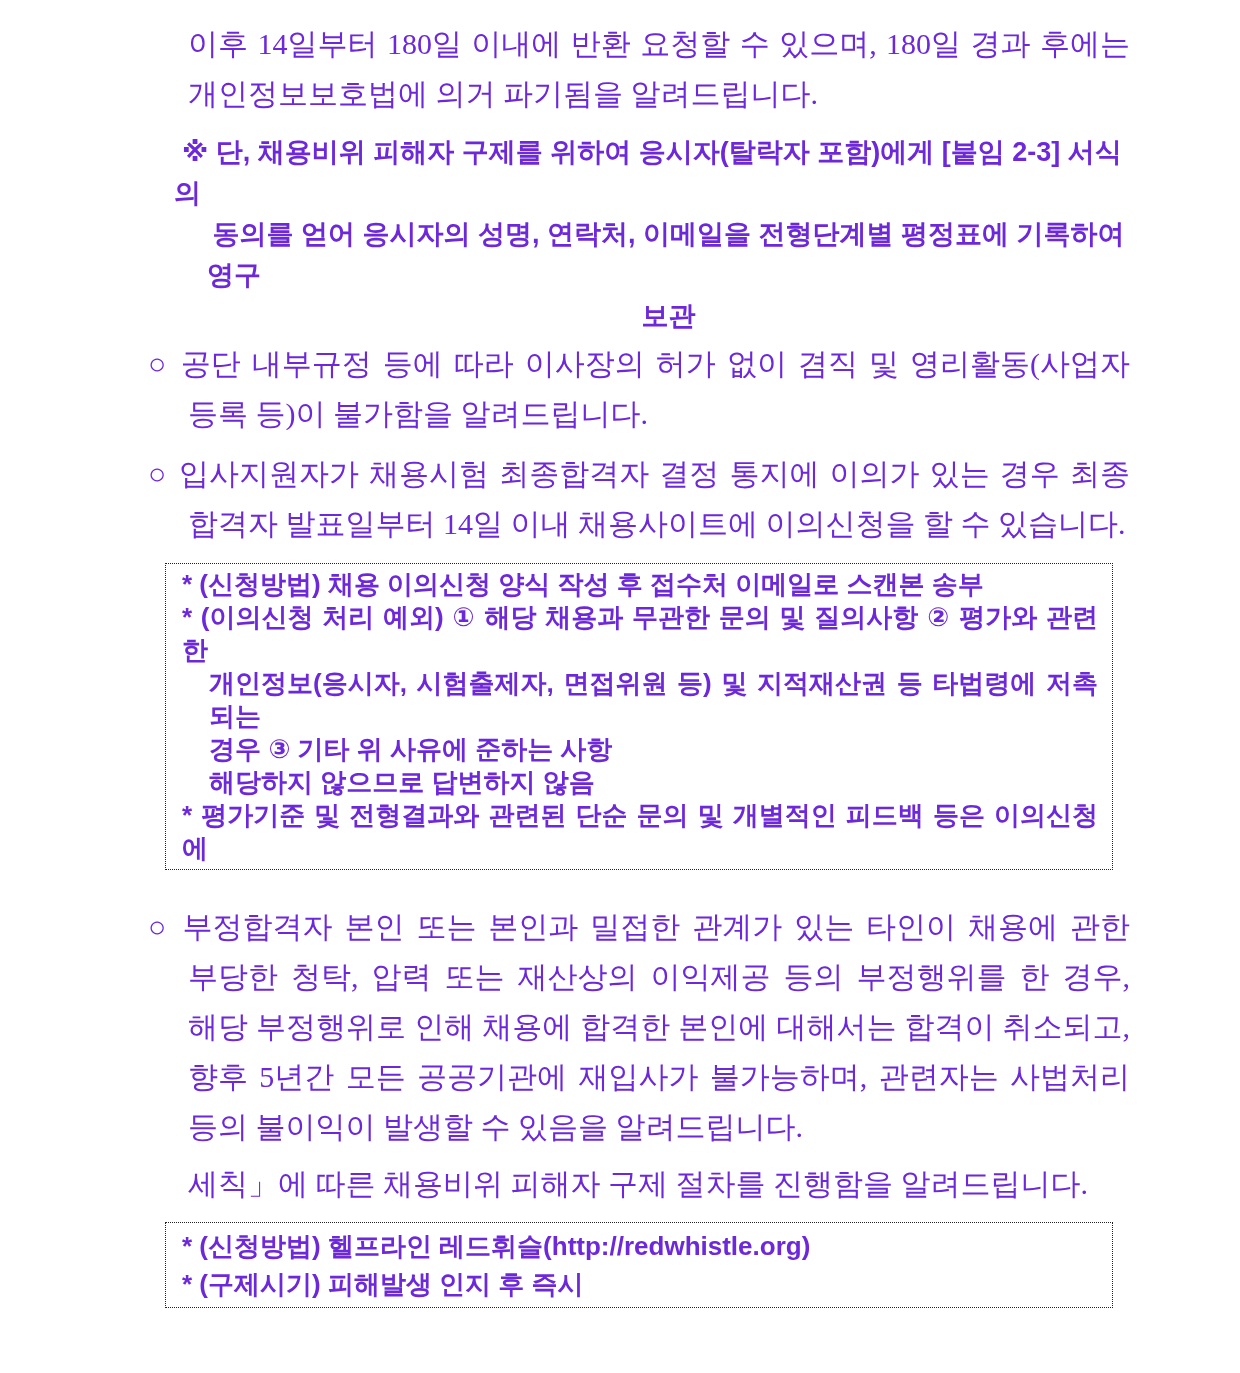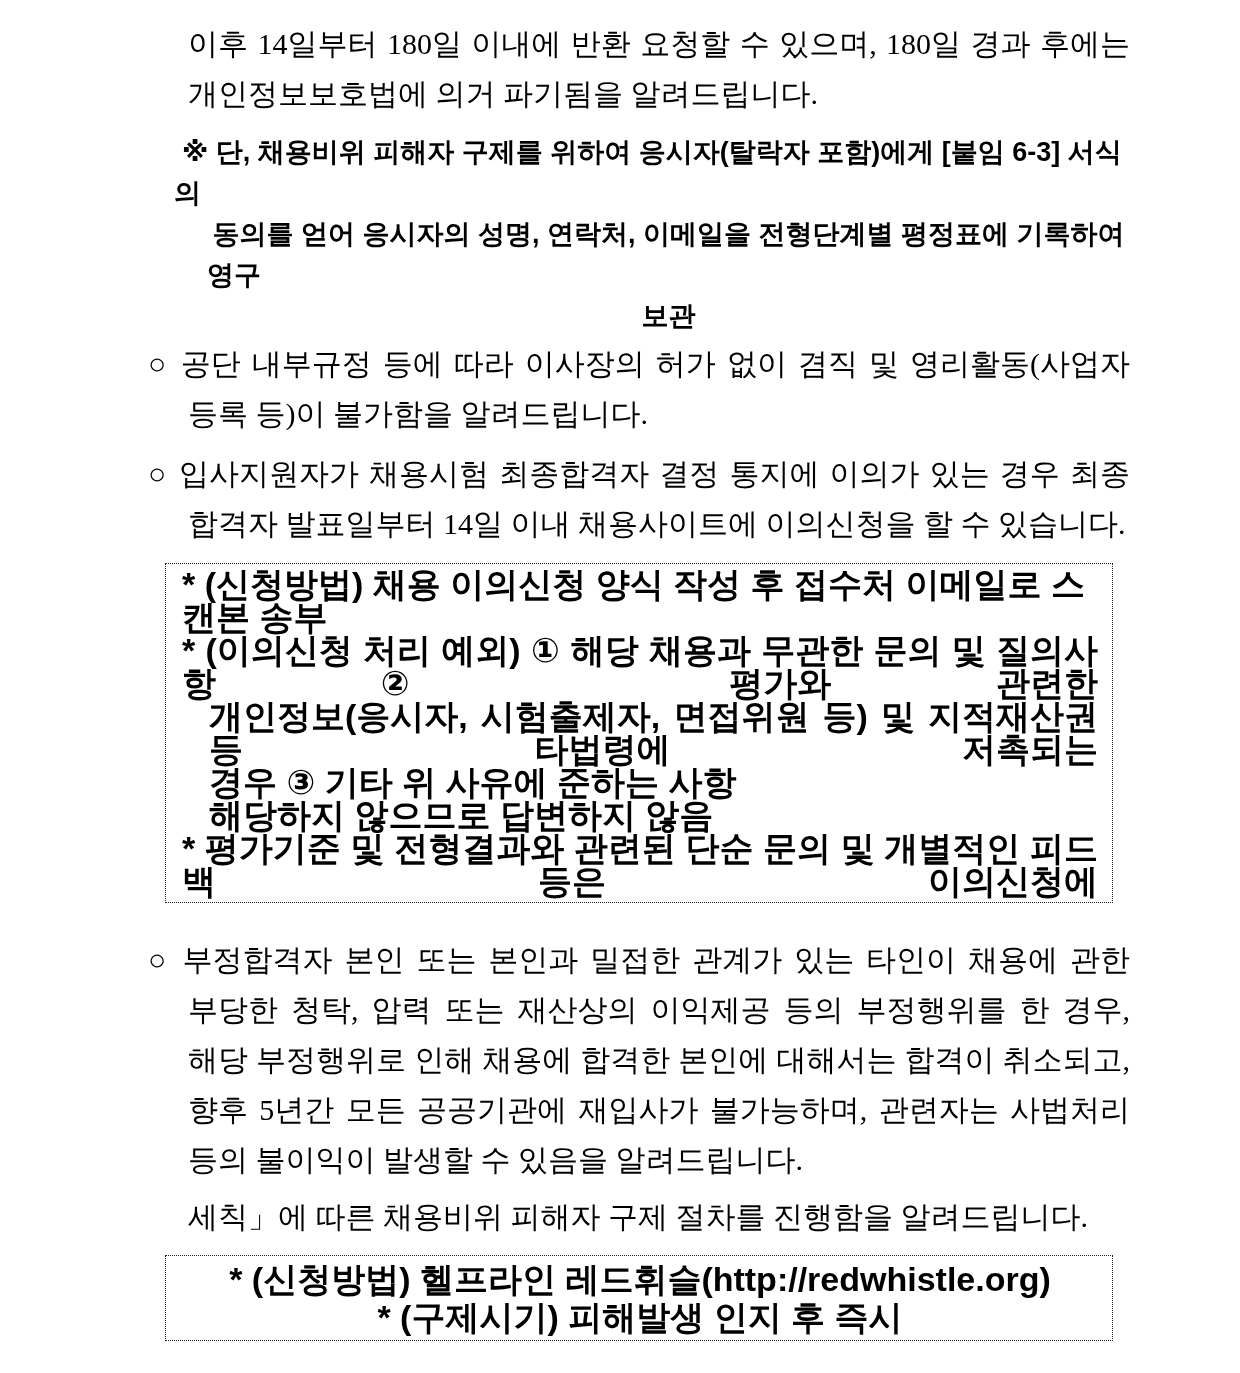--- a/index.html
+++ b/index.html
@@ -1,21 +1,21 @@
 <!DOCTYPE html>
 <html><head>
 <meta charset="utf-8">
 <style>
   html,body{margin:0;padding:0;background:#fff;}
   .page{
     position:relative;
     width:1240px;
     height:1373px;
     background:#ffffff;
-    color:#000000;
+    color:#6d28d9;
     overflow:hidden;
     box-sizing:border-box;
     padding:19px 110px 0 148px;
   }
   .line{
     display:block;
     text-align:left;
   }
   .j{
     text-align:justify;
@@ -50,40 +50,40 @@
   .ibox{
     box-sizing:border-box;
     border:1.5px dotted #222;
     margin-left:17px;
     width:948px;
     padding:4px 14px 4px 16px;
   }
   .ibox .line{
     font-family:"Liberation Sans","DejaVu Sans",sans-serif;
     font-weight:600;
-    font-size:34px;
+    font-size:26px;
     line-height:33px;
   }
   .ibox .cont{ margin-left:27px; }
   .box1{ margin-top:14px; }
   .box2{ margin-top:13px; }
-  .box2 .line{ line-height:38px;text-align:center; }
+  .box2 .line{ line-height:38px; }
 </style>
 </head>
 <body>
 
 <div class="page">
 
   <div class="body-para p-intro">
     <div class="line j cont">이후 14일부터 180일 이내에 반환 요청할 수 있으며, 180일 경과 후에는</div>
     <div class="line cont">개인정보보호법에 의거 파기됨을 알려드립니다.</div>
   </div>
 
   <div class="note">
-    <div class="line j first">※ 단, 채용비위 피해자 구제를 위하여 응시자(탈락자 포함)에게 [붙임 6-3] 서식의</div>
+    <div class="line j first">※ 단, 채용비위 피해자 구제를 위하여 응시자(탈락자 포함)에게 [붙임 2-3] 서식의</div>
     <div class="line j cont2">동의를 얻어 응시자의 성명, 연락처, 이메일을 전형단계별 평정표에 기록하여 영구</div>
     <div class="line cont2">보관</div>
   </div>
 
   <div class="body-para p-b1">
     <div class="line j">○ 공단 내부규정 등에 따라 이사장의 허가 없이 겸직 및 영리활동(사업자</div>
     <div class="line cont">등록 등)이 불가함을 알려드립니다.</div>
   </div>
 
   <div class="body-para p-b2">

